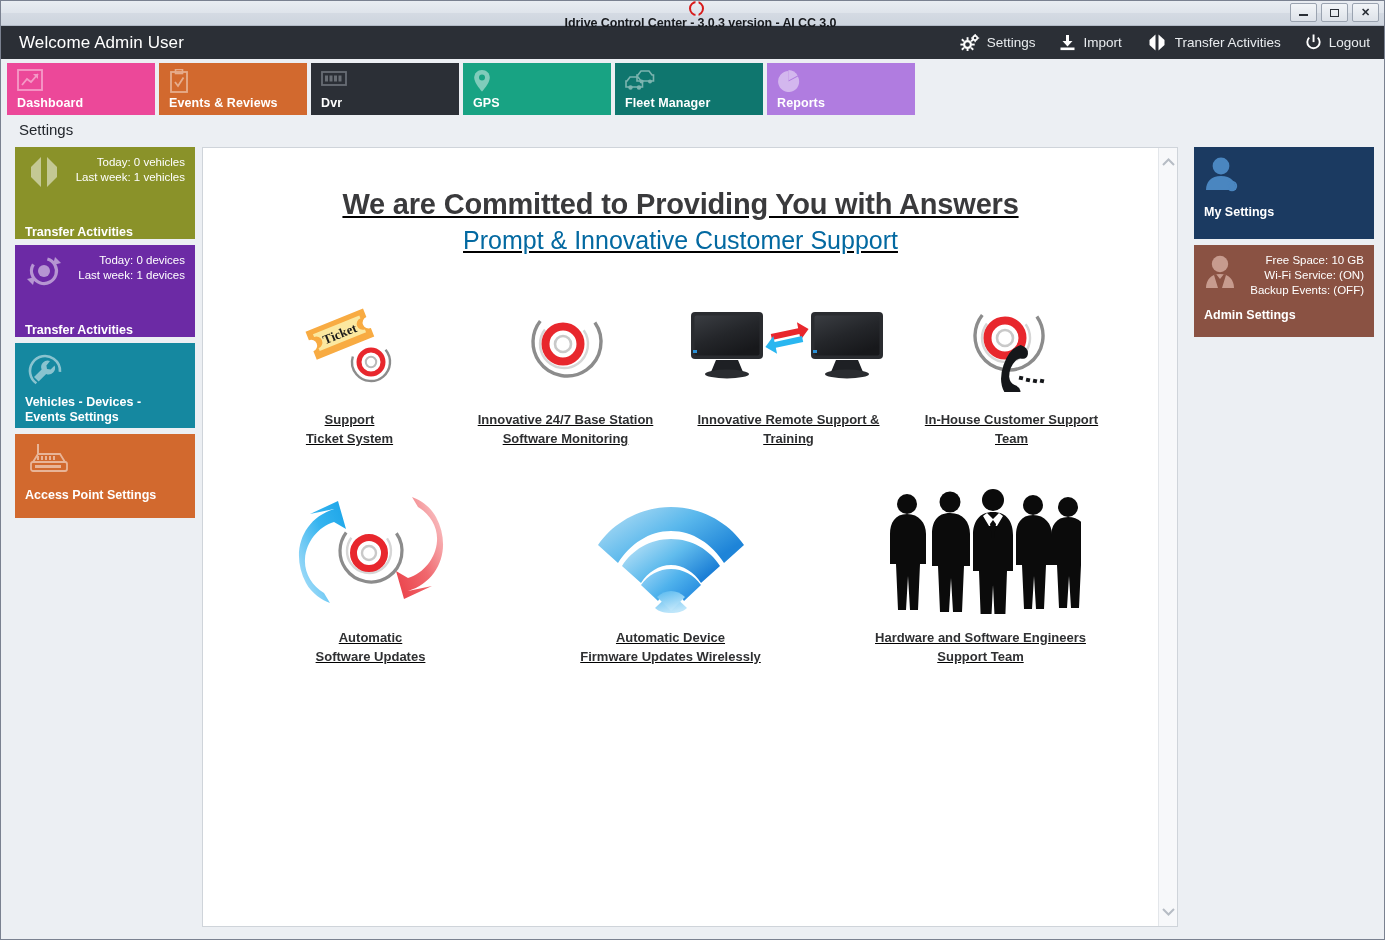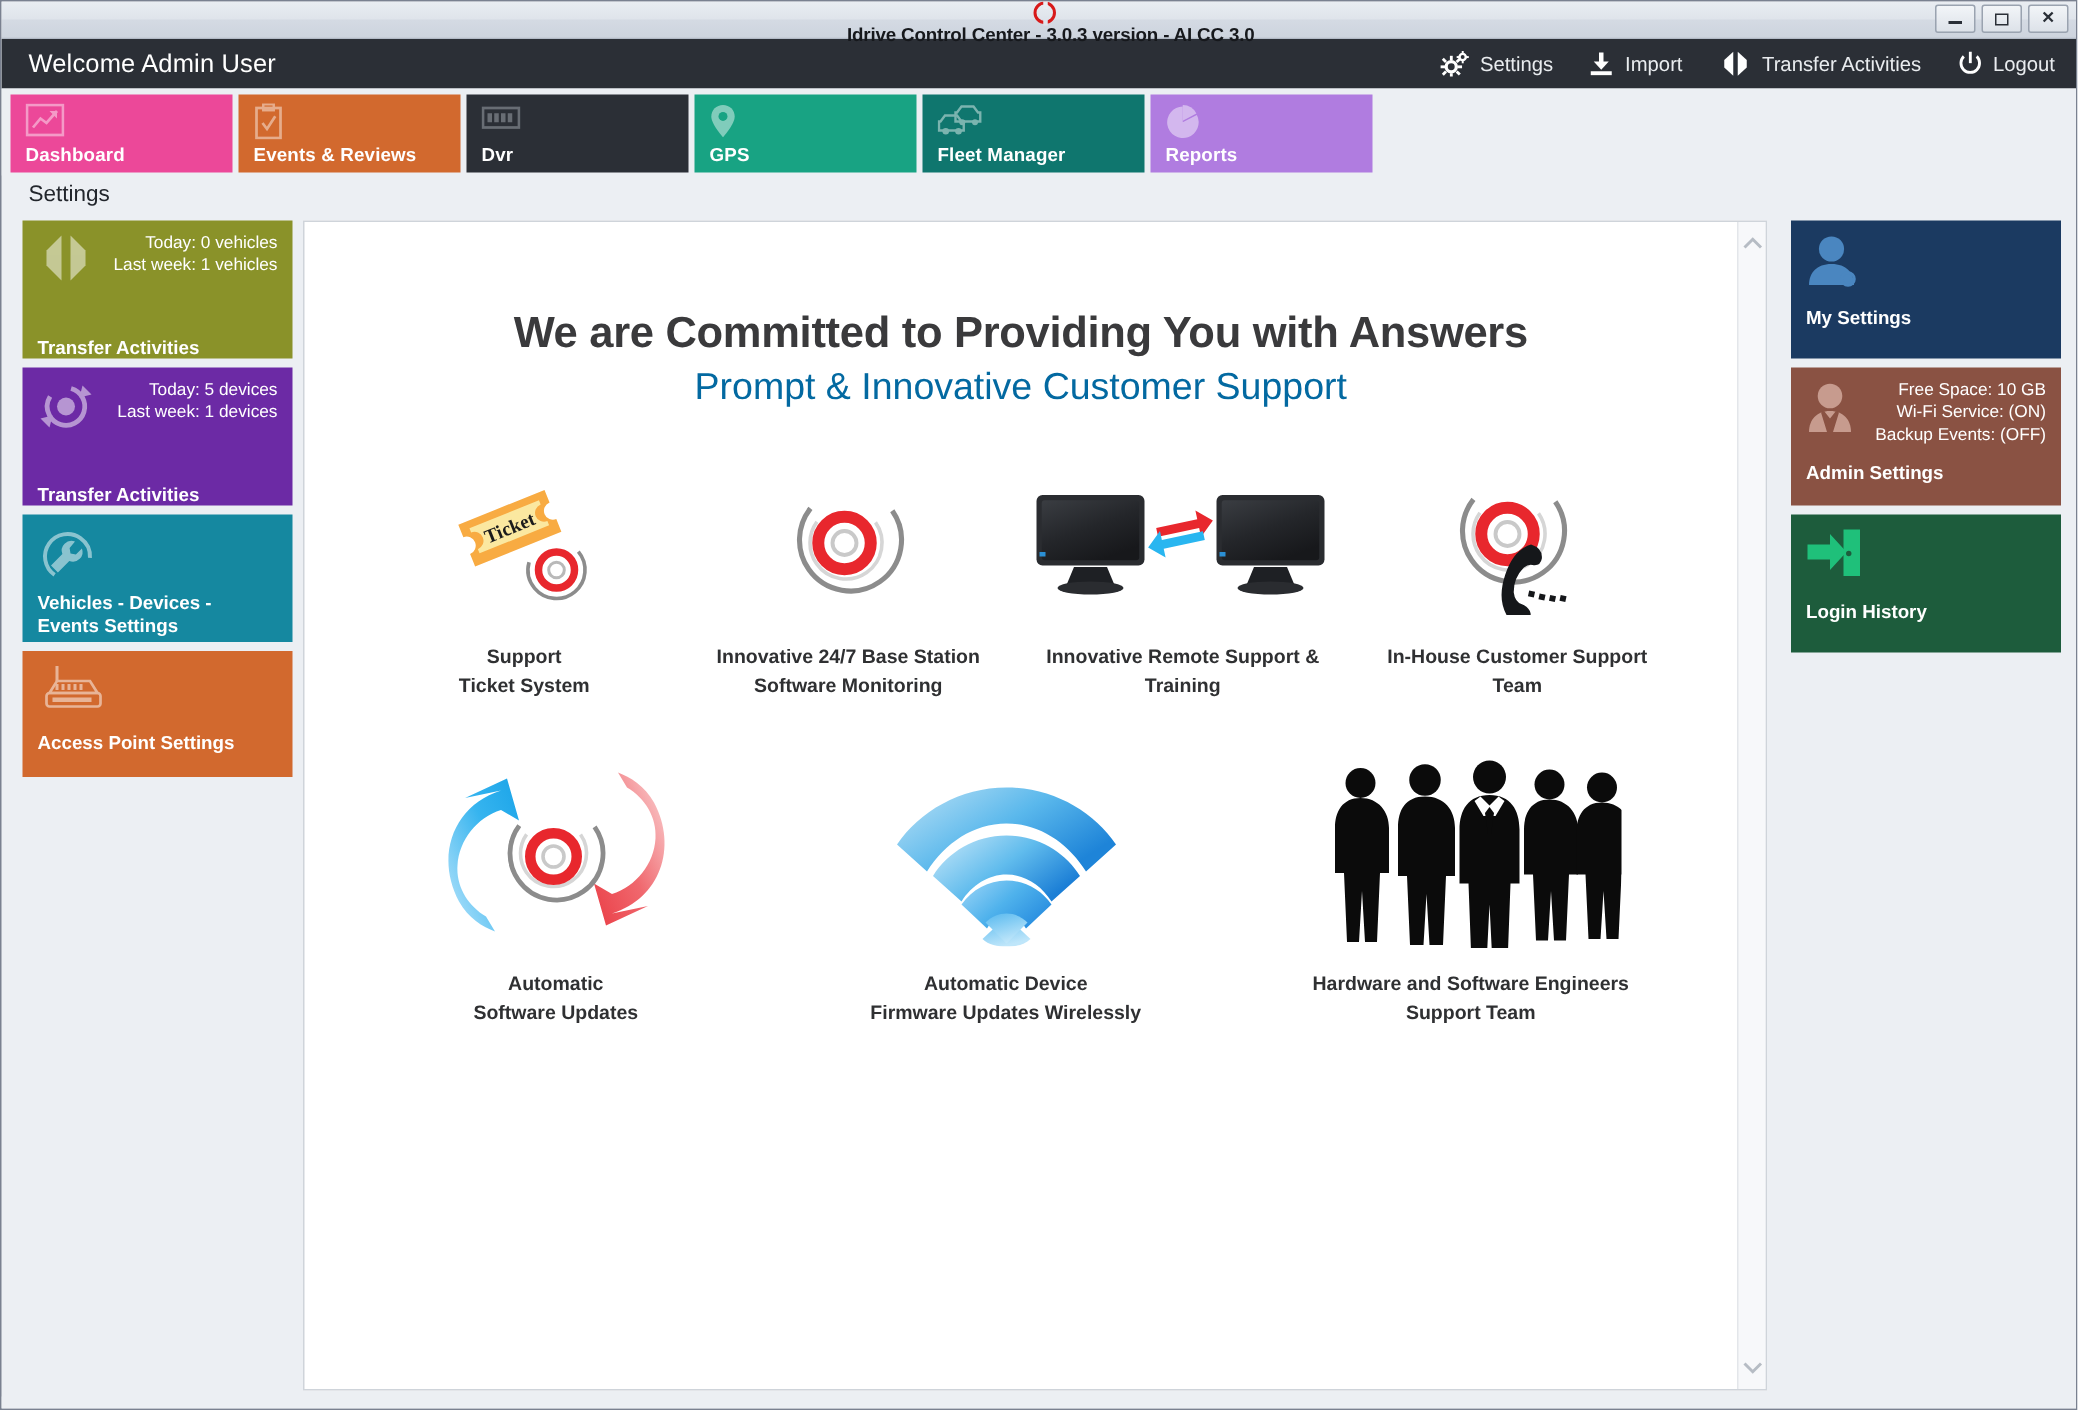--- a/index.html
+++ b/index.html
@@ -224,22 +224,23 @@
     background: #ffffff;
     border: 1px solid #cfd4da;
     box-sizing: border-box;
     position: relative;
     display: flex;
     overflow: hidden;
   }
   .main-inner {
     flex: 1 1 auto;
     overflow: hidden;
-    padding-top: 56px;
-    box-sizing: border-box;
+    padding-top: 38px;
+    box-sizing: border-box;
+    text-decoration: underline;
   }
   .headline {
     text-align: center;
     font-size: 29px;
     font-weight: bold;
     color: #3a3a3c;
     letter-spacing: -0.2px;
     line-height: 36px;
   }
   .subheadline {
@@ -498,21 +499,21 @@
       <div class="tile" style="background:#6c2aa5;height:92px;">
         <span class="tile-icon">
           <svg width="38" height="36" viewBox="0 0 38 36">
             <circle cx="19" cy="18" r="12.5" fill="none" stroke="#ffffff" stroke-width="3.2" stroke-dasharray="52 16" transform="rotate(-28 19 18)"></circle>
             <circle cx="19" cy="18" r="6" fill="#ffffff"></circle>
             <polygon points="30,4 36,10 28,12" fill="#ffffff"></polygon>
             <polygon points="8,32 2,26 10,24" fill="#ffffff"></polygon>
           </svg>
         </span>
         <div class="tile-stats">
-          <div>Today: 5 devices</div>
+          <div>Today: 0 devices</div>
           <div>Last week: 1 devices</div>
         </div>
         <div class="tile-spacer"></div>
         <div class="tile-label">Transfer Activities</div>
       </div>
 
       <div class="tile" style="background:#1588a0;height:85px;">
         <span class="tile-icon">
           <svg width="40" height="40" viewBox="0 0 40 40">
             <circle cx="20" cy="20" r="15" fill="none" stroke="#ffffff" stroke-width="2.6" stroke-dasharray="62 32" transform="rotate(125 20 20)"></circle>
@@ -782,30 +783,19 @@
         </span>
         <div class="tile-stats">
           <div>Free Space:  10 GB</div>
           <div>Wi-Fi Service: (ON)</div>
           <div>Backup Events: (OFF)</div>
         </div>
         <div class="tile-spacer" style="height:10px"></div>
         <div class="tile-label">Admin Settings</div>
       </div>
 
-      <div class="tile" style="background:#1d5c3c;height:92px;">
-        <span class="tile-icon" style="opacity:1">
-          <svg width="38" height="36" viewBox="0 0 38 36">
-            <path d="M1 12 L16 12 L16 5 L27 17 L16 29 L16 22 L1 22 Z" fill="#1fc07a"></path>
-            <rect x="25" y="2" width="11" height="31" fill="#1fc07a"></rect>
-            <circle cx="28.5" cy="18" r="1.8" fill="#1d5c3c"></circle>
-          </svg>
-        </span>
-        <div class="tile-spacer" style="height:50px"></div>
-        <div class="tile-label">Login History</div>
-      </div>
 
     </div>
 
   </div>
 
   <div class="statusbar"></div>
 </div>
 
 </body></html>

